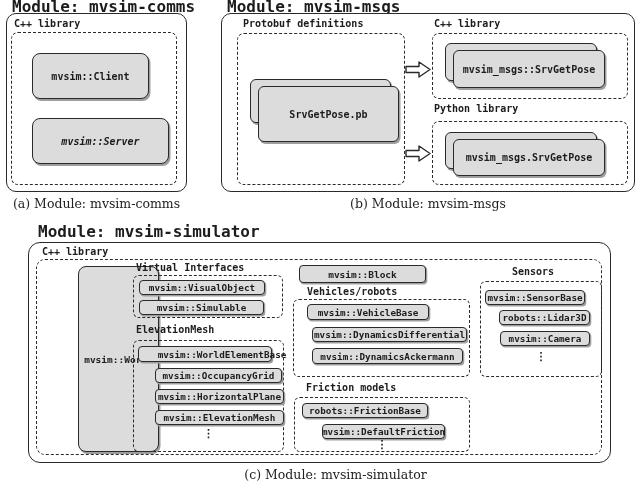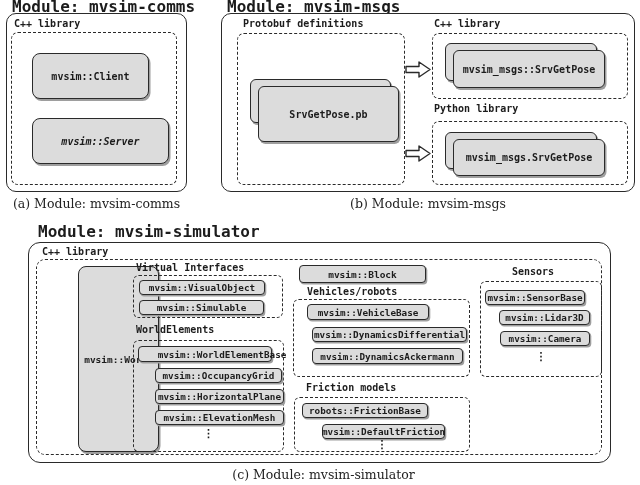--- a/index.html
+++ b/index.html
@@ -72,21 +72,21 @@
   <div class="abs label" style="left:42px;top:246px;">C++ library</div>
   <div class="abs dashed-box" style="left:36px;top:259px;width:566px;height:196px;border-radius:9px;"></div>
 
   <div class="abs gray-box" style="left:42px;top:266px;width:81px;height:186px;border-radius:8px;font-size:9.5px;margin-left:36px;">mvsim::World</div>
 
   <div class="abs label" style="left:136px;top:262px;">Virtual Interfaces</div>
   <div class="abs dashed-box" style="left:133px;top:275px;width:150px;height:43px;border-radius:6px;"></div>
   <div class="abs gray-box small-box" style="left:139px;top:280px;width:126px;height:15px;">mvsim::VisualObject</div>
   <div class="abs gray-box small-box" style="left:139px;top:300px;width:125px;height:15px;">mvsim::Simulable</div>
 
-  <div class="abs label" style="left:136px;top:324px;">WorldElements</div>
+  <div class="abs label" style="left:136px;top:324px;">ElevationMesh</div>
   <div class="abs dashed-box" style="left:133px;top:340px;width:151px;height:112px;border-radius:6px;"></div>
   <div class="abs gray-box small-box" style="left:138px;top:346px;width:134px;height:16px;padding-left:34px;">mvsim::WorldElementBase</div>
   <div class="abs gray-box small-box" style="left:155px;top:368px;width:127px;height:15px;">mvsim::OccupancyGrid</div>
   <div class="abs gray-box small-box" style="left:155px;top:389px;width:129px;height:15px;">mvsim::HorizontalPlane</div>
   <div class="abs gray-box small-box" style="left:155px;top:410px;width:129px;height:15px;">mvsim::ElevationMesh</div>
   <div class="abs vdots" style="left:133px;top:428px;width:151px;">⋮</div>
 
   <div class="abs gray-box small-box" style="left:299px;top:265px;width:127px;height:18px;font-size:9.5px;">mvsim::Block</div>
 
   <div class="abs label" style="left:307px;top:286px;">Vehicles/robots</div>
@@ -97,19 +97,19 @@
 
   <div class="abs label" style="left:306px;top:382px;">Friction models</div>
   <div class="abs dashed-box" style="left:294px;top:397px;width:176px;height:55px;border-radius:6px;"></div>
   <div class="abs gray-box small-box" style="left:302px;top:403px;width:126px;height:15px;">robots::FrictionBase</div>
   <div class="abs gray-box small-box" style="left:322px;top:424px;width:123px;height:15px;">mvsim::DefaultFriction</div>
   <div class="abs vdots" style="left:294px;top:439px;width:176px;">⋮</div>
 
   <div class="abs label" style="left:512px;top:266px;">Sensors</div>
   <div class="abs dashed-box" style="left:480px;top:281px;width:122px;height:96px;border-radius:6px;"></div>
   <div class="abs gray-box small-box" style="left:485px;top:290px;width:100px;height:15px;">mvsim::SensorBase</div>
-  <div class="abs gray-box small-box" style="left:499px;top:310px;width:91px;height:15px;">mvsim::Lidar3D</div>
+  <div class="abs gray-box small-box" style="left:499px;top:310px;width:91px;height:15px;">robots::Lidar3D</div>
   <div class="abs gray-box small-box" style="left:500px;top:331px;width:90px;height:15px;">mvsim::Camera</div>
   <div class="abs vdots" style="left:480px;top:351px;width:122px;">⋮</div>
 
-  <div class="abs caption" style="left:32px;top:467px;width:583px;">(c) Module: mvsim-simulator</div>
+  <div class="abs caption" style="left:44px;top:467px;width:583px;">(c) Module: mvsim-simulator</div>
 
 </div>
 
 </body></html>

